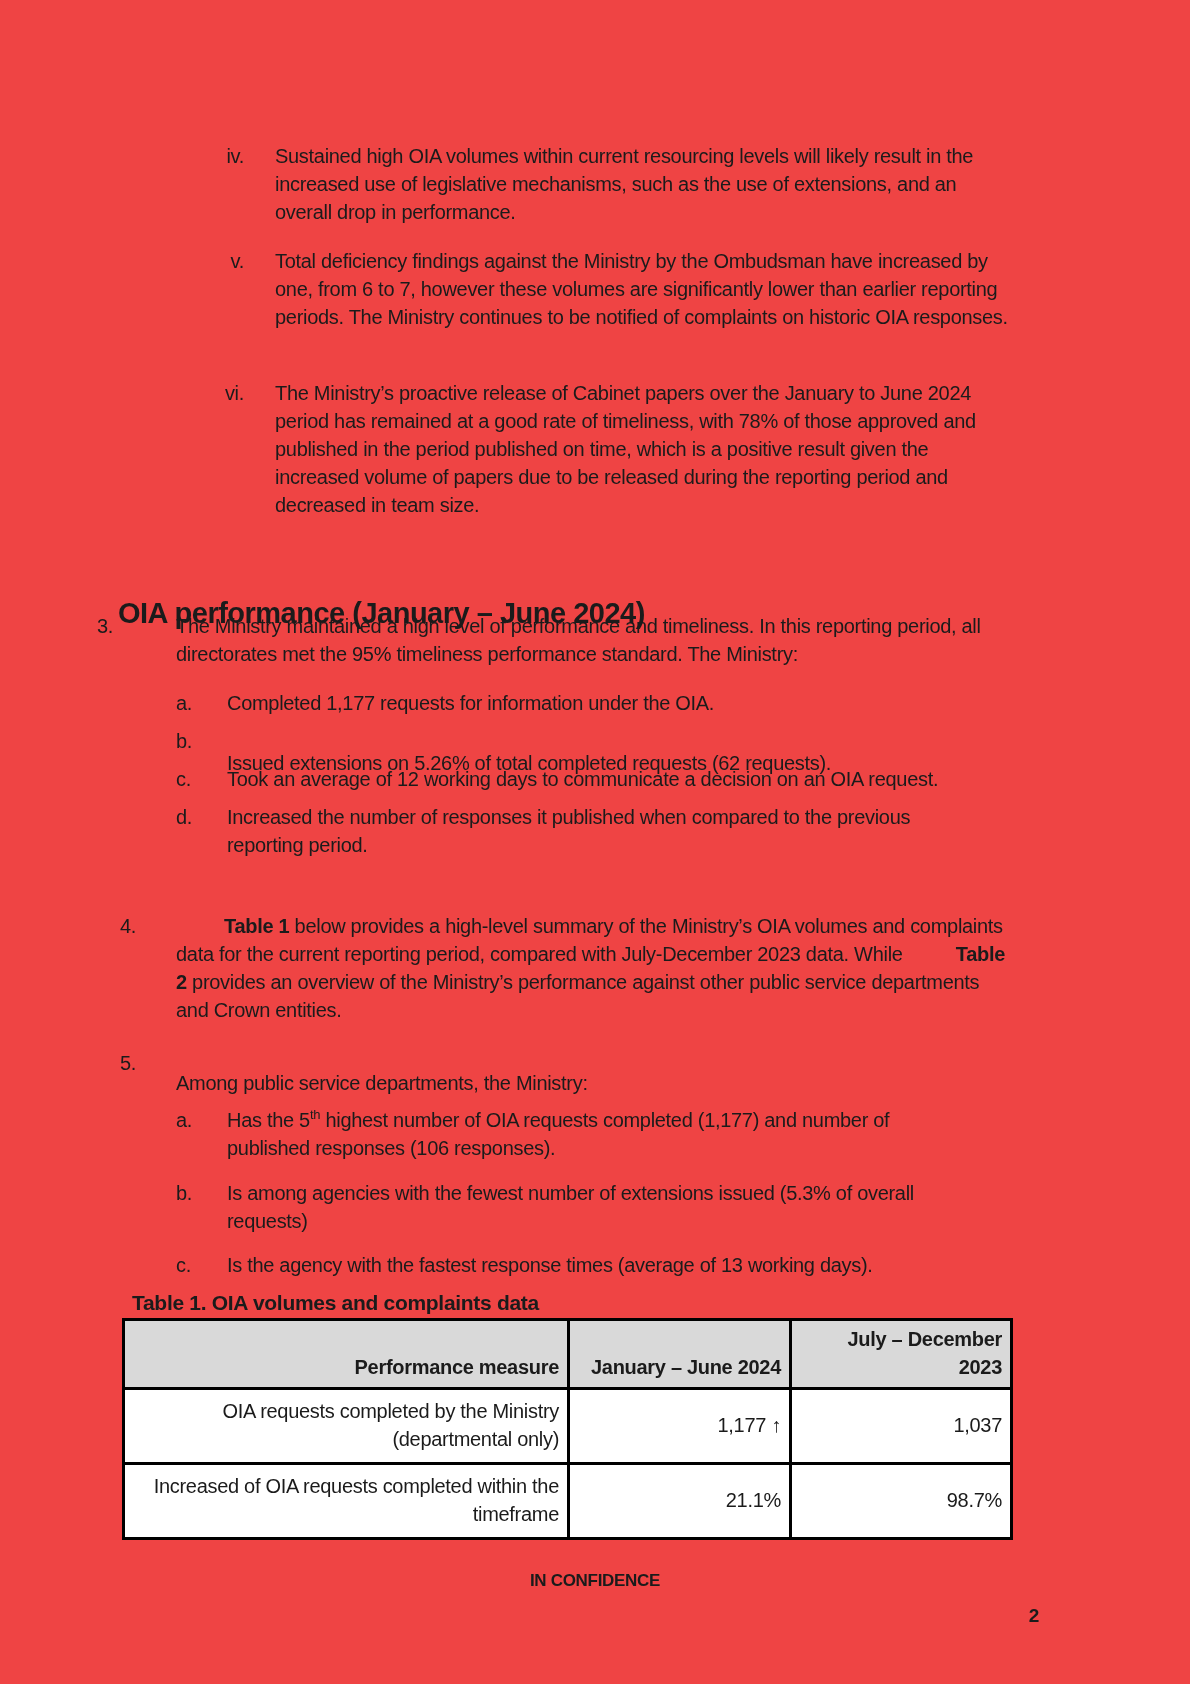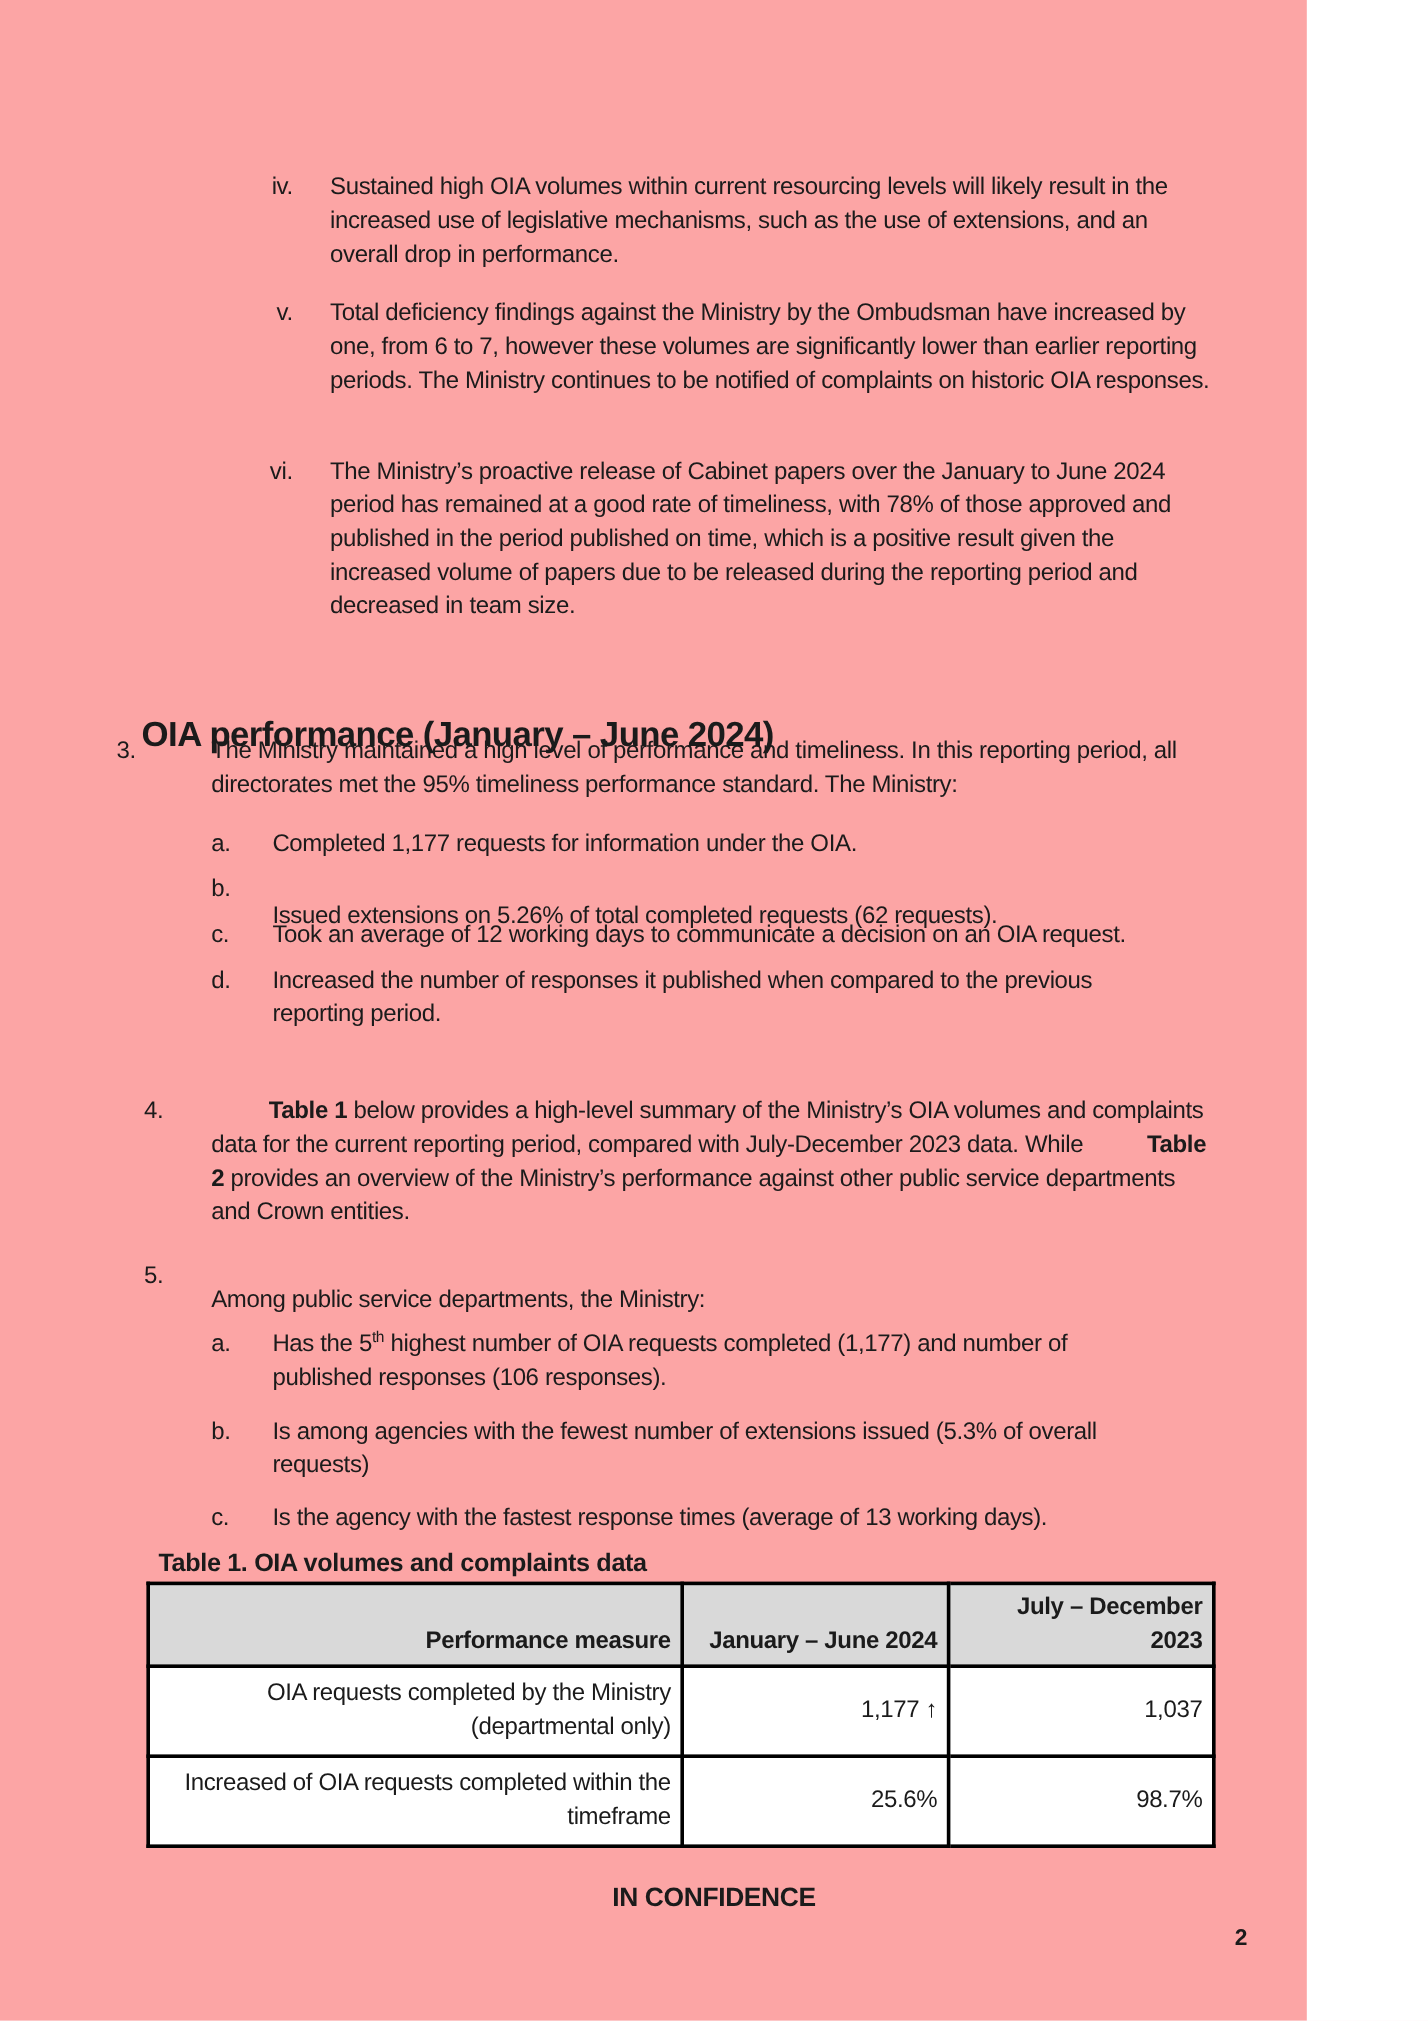--- a/index.html
+++ b/index.html
@@ -1,35 +1,35 @@
 <!DOCTYPE html>
 <html><head>
 <meta charset="utf-8">
 <style>
   html,body{margin:0;padding:0;background:#ffffff;}
   #page{
-    position:relative;width:1089px;height:1684px;background:#fca5a5;overflow:hidden;
+    position:relative;width:1190px;height:1684px;background:#ef4444;overflow:hidden;
     font-family:"Liberation Sans","DejaVu Sans",sans-serif;
     color:#1b1b1b;font-size:20px;line-height:28px;letter-spacing:-0.3px;
   }
   .abs{position:absolute;}
   .marker{position:absolute;}
   .roman-marker{width:44px;text-align:right;}
   .b{font-weight:bold;margin-left:48px;}
   .heading{font-weight:bold;font-size:29px;line-height:36px;letter-spacing:-0.5px;margin-top:33px;}
   .tbl-title{font-weight:bold;font-size:21px;line-height:26px;}
   table.t1{border-collapse:collapse;table-layout:fixed;}
   table.t1 th, table.t1 td{
     border:3px solid #000;font-weight:normal;text-align:right;
     padding:4px 8px 6px 10px;letter-spacing:-0.3px;
   }
   table.t1 th{background:#d9d9d9;font-weight:bold;vertical-align:bottom;}
   table.t1 td{vertical-align:middle;background:#fff;}
   sup{font-size:13px;vertical-align:super;line-height:0;}
-  .footer{font-weight:bold;font-size:22px;text-align:center;width:1190px;left:0;}
+  .footer{font-weight:bold;font-size:17px;text-align:center;width:1190px;left:0;}
   .pagenum{font-weight:bold;font-size:19px;width:48px;text-align:center;}
 </style>
 </head>
 <body>
 
 <div id="page">
 
   <div>
     <span class="marker roman-marker" style="left:200px;top:142px;">iv.</span>
     <div class="abs" style="left:275px;top:142px;width:735px;">Sustained high OIA volumes within current resourcing levels will likely result in the increased use of legislative mechanisms, such as the use of extensions, and an overall drop in performance.</div>
@@ -102,21 +102,21 @@
       <th>January – June 2024</th>
       <th>July – December 2023</th>
     </tr>
     <tr style="height:75px;">
       <td>OIA requests completed by the Ministry (departmental only)</td>
       <td>1,177 ↑</td>
       <td>1,037</td>
     </tr>
     <tr style="height:75px;">
       <td>Increased of OIA requests completed within the timeframe</td>
-      <td>25.6%</td>
+      <td>21.1%</td>
       <td>98.7%</td>
     </tr>
   </tbody>
     </table>
 
   <div class="abs footer" style="top:1567px;">IN CONFIDENCE</div>
   <div class="abs pagenum" style="left:1010px;top:1602px;">2</div>
 
 </div>
 

